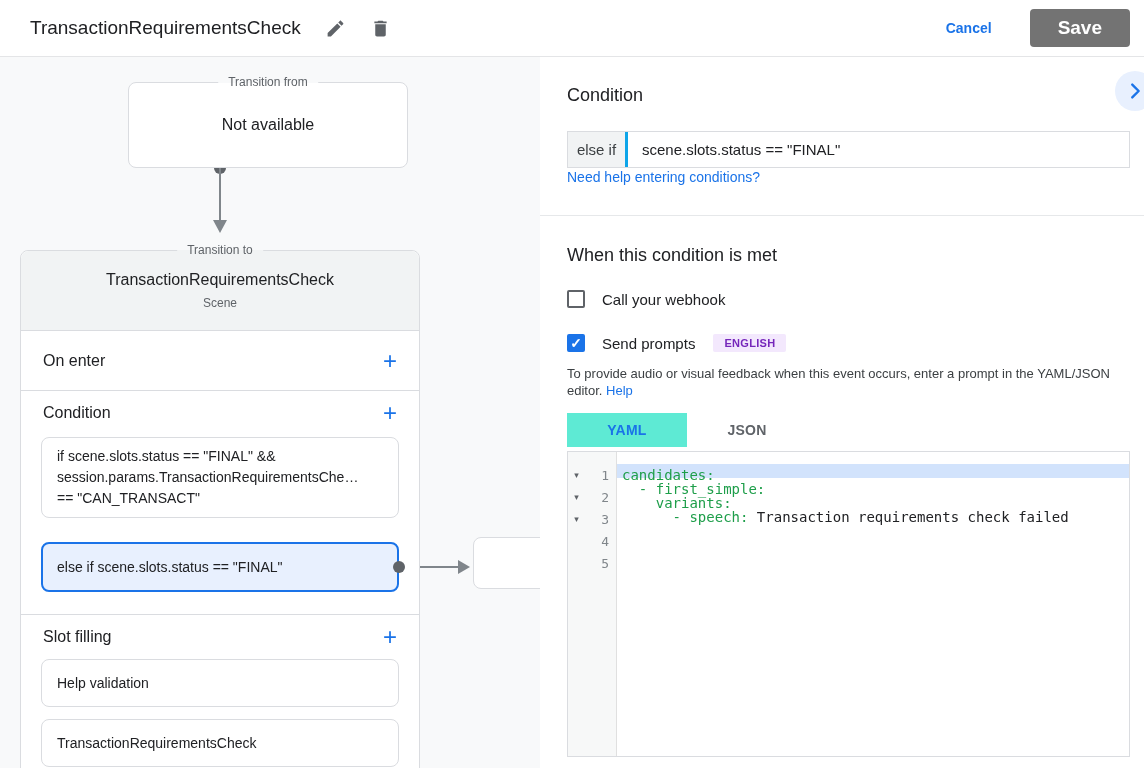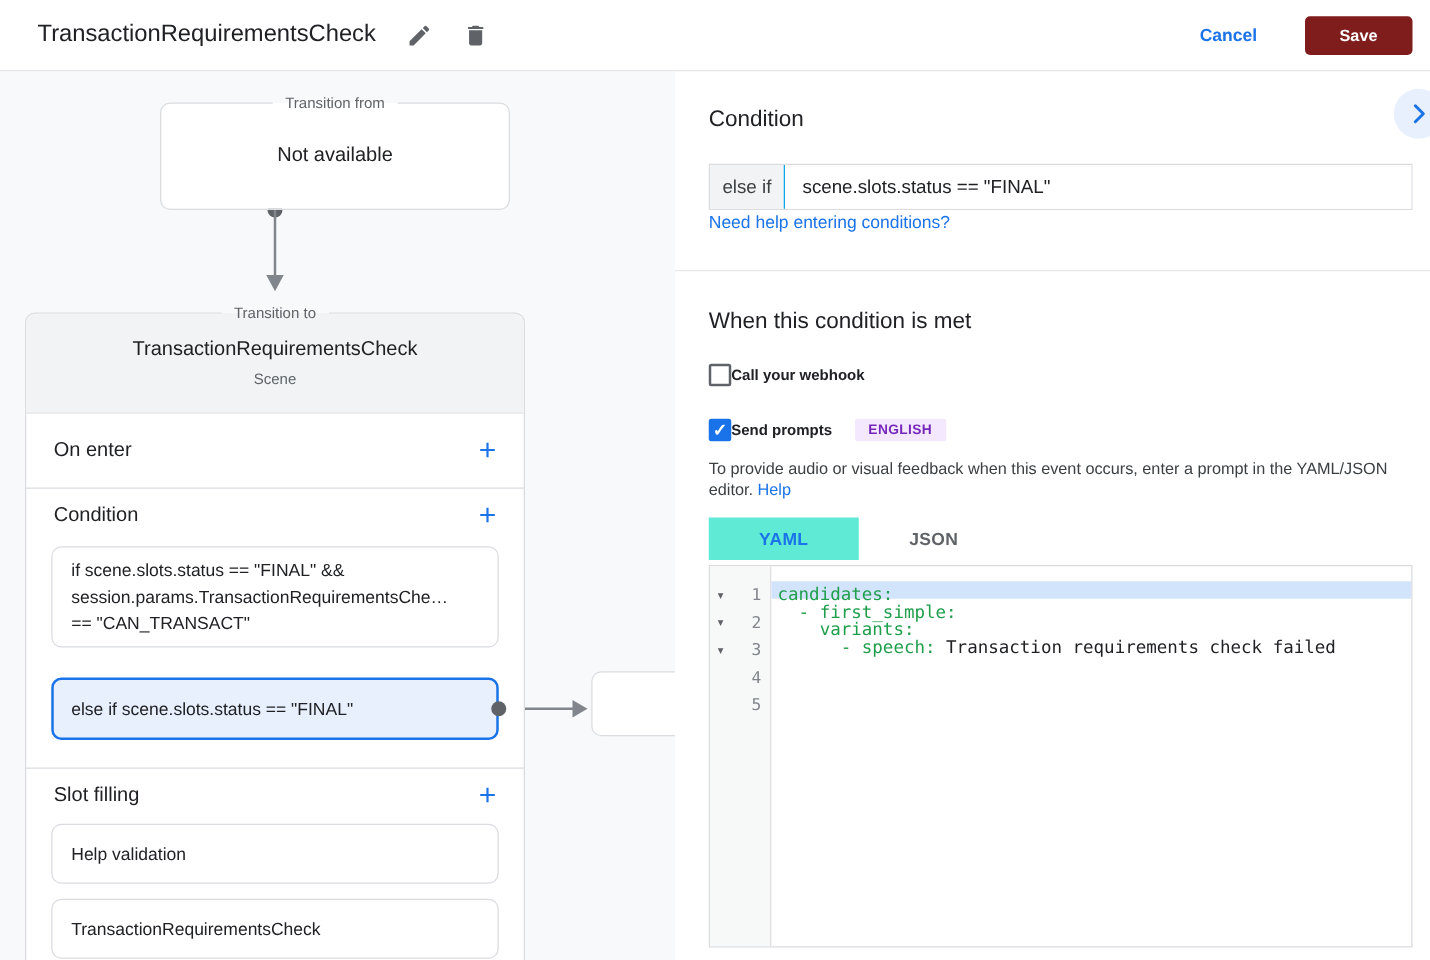--- a/index.html
+++ b/index.html
@@ -9,21 +9,21 @@
 
   
   .header { position:absolute; top:0; left:0; right:0; height:57px; background:#fff;
             border-bottom:1px solid #e4e5e7; display:flex; align-items:center; padding:0 14px 0 30px; z-index:30; }
   .header-title { font-size:19px; color:#202124; }
   .header-icon { margin-left:24px; cursor:pointer; display:flex; align-items:center; }
   .header-icon svg { fill:#5f6368; }
   .header-spacer { flex:1; }
   .btn-cancel { color:#1a73e8; font-size:14px; font-weight:700; background:none; border:none;
                 cursor:pointer; margin-right:38px; font-family:inherit; }
-  .btn-save { background:#7f1d1d; color:#fff; font-size:13px; font-weight:700; border:none;
+  .btn-save { background:#737373; color:#fff; font-size:19px; font-weight:700; border:none;
               border-radius:4px; padding:8px 28px; cursor:pointer; font-family:inherit; }
 
   
   .body { position:absolute; top:57px; left:0; width:1144px; height:711px; }
   .canvas { position:absolute; left:0; top:0; width:540px; height:711px; background:#f8f9fa; overflow:hidden; }
   .connector-svg { position:absolute; left:0; top:0; width:540px; height:711px; pointer-events:none; }
 
   .tf-box { position:absolute; left:88px; top:25px; width:280px; height:86px; background:#fff;
             border:1px solid #dadce0; border-radius:8px; display:flex; align-items:center; justify-content:center;margin-left:40px; }
   .node-label { position:absolute; top:-8px; left:50%; transform:translateX(-50%); font-size:12px;
@@ -55,33 +55,33 @@
   .slot-box + .slot-box { margin-top:12px; }
   .target-box { position:absolute; left:473px; top:480px; width:86px; height:52px; background:#fff;
                 border:1px solid #dadce0; border-radius:8px; cursor:pointer; }
 
   
   .panel { position:absolute; left:540px; top:0; width:604px; height:711px; background:#fff; padding-left:27px; }
   .panel-title { font-size:18px; font-weight:400; color:#202124; margin-top:28px; }
   .chevron-btn { position:absolute; left:575px; top:14px; width:40px; height:40px; border-radius:50%;
                  background:#e8f0fe; border:none; cursor:pointer; display:flex; align-items:center; justify-content:center; }
   .cond-row { margin-top:25px; width:563px; height:37px; border:1px solid #dadce0; display:flex; background:#fff; }
-  .cond-chip { width:60px; background:#f1f3f4; border-right:1px solid #0ea5e9; display:flex;
+  .cond-chip { width:60px; background:#f1f3f4; border-right:3px solid #0ea5e9; display:flex;
                align-items:center; justify-content:center; font-size:15px; color:#3c4043; }
   .cond-input { flex:1; border:none; outline:none; font-size:15px; color:#202124; padding:0 14px;
                 font-family:inherit; background:#fff; }
   .help-link { display:inline-block; margin-top:1px; font-size:14px; color:#1a73e8; text-decoration:none; cursor:pointer; }
   .panel-divider { height:1px; background:#e6e8ea; margin:29px 0 0 -27px; }
   .when-title { font-size:18px; font-weight:400; color:#202124; margin-top:29px; }
   .check-row { display:flex; align-items:center; margin-top:26px; }
   .check-row.first { margin-top:24px; }
   .checkbox { width:18px; height:18px; border:2px solid #5f6368; border-radius:2px; background:#fff; cursor:pointer; }
   .checkbox.checked { border-color:#1a73e8; background:#1a73e8; display:flex; align-items:center;
                       justify-content:center; color:#fff; font-size:14px; font-weight:700; line-height:18px; }
-  .check-label { font-size:12px; font-weight:700; color:#202124; margin-left:0; }
+  .check-label { font-size:15px; font-weight:400; color:#202124; margin-left:17px; }
   .lang-badge { margin-left:18px; background:#f3e8fd; color:#7627bb; font-size:11px; font-weight:700;
                 letter-spacing:.3px; padding:3px 11px; border-radius:2px;text-align:center; }
   .desc { margin-top:13px; width:576px; font-size:13px; line-height:17px; color:#3c4043; }
   .desc a { color:#1a73e8; text-decoration:none; cursor:pointer; }
   .tabs { display:flex; margin-top:14px; }
   .tab { width:120px; height:34px; display:flex; align-items:center; justify-content:center;
          font-size:14px; font-weight:700; letter-spacing:.25px; color:#5f6368; cursor:pointer; }
   .tab.active { background:#5eead4; color:#1a73e8; }
 
   

